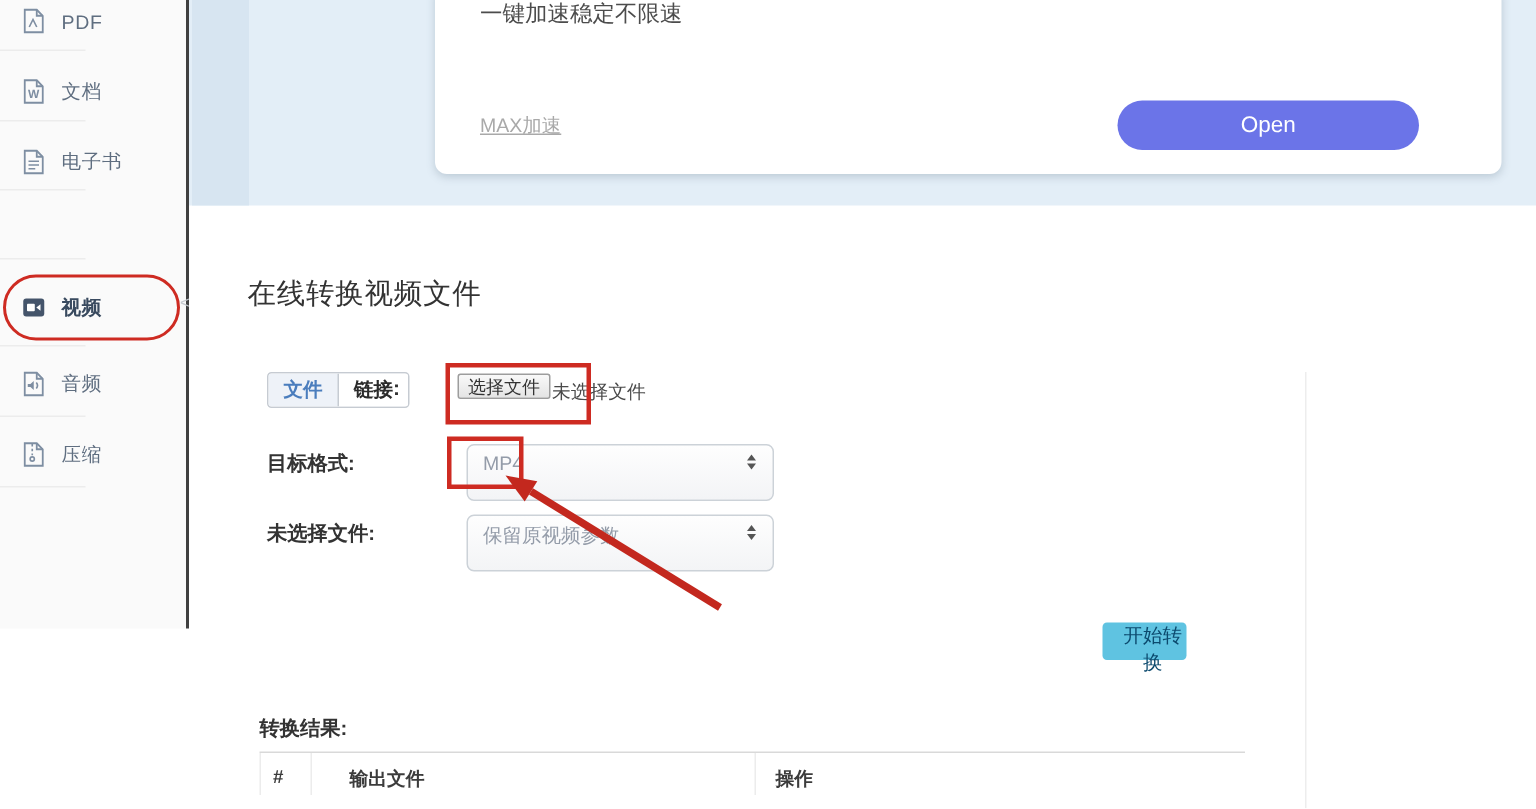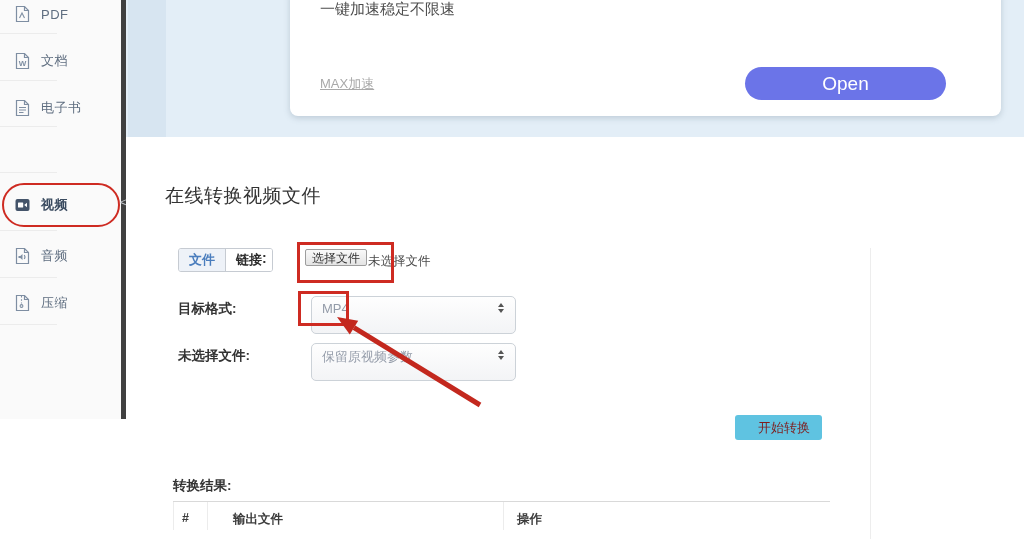--- a/index.html
+++ b/index.html
@@ -1,42 +1,42 @@
 <!DOCTYPE html>
 <html><head>
 <meta charset="utf-8">
 <style>
   * { margin:0; padding:0; box-sizing:border-box; }
   html,body { width:1024px; height:539px; }
   body { font-family:"Liberation Sans","DejaVu Sans",sans-serif; background:#fff; overflow:hidden; }
   #screen { position:relative; width:1024px; height:539px; background:#fff; overflow:hidden; }
 
   
-  .sidebar { position:absolute; left:0; top:0; width:126px; height:419px; background:#fafafa; border-right:5px solid #404040; }
+  .sidebar { position:absolute; left:0; top:0; width:126px; height:419px; background:#fafafa; border-right:2px solid #404040; }
   .side-item { position:absolute; left:0; width:125px; height:46px; display:flex; align-items:center; cursor:pointer; }
   .side-item .icon { position:absolute; left:14px; width:17px; height:18px; }
   .side-item .lbl { position:absolute; left:41px; font-size:13px; color:#5f6e80; letter-spacing:.5px; }
   .side-item.active .lbl { color:#394a5f; font-weight:bold; }
   .side-div { position:absolute; left:0; width:57px; height:1px; background:#ececec; }
   .chevron { position:absolute; left:120px; top:196px; font-size:11px; color:#c5cad0; }
 
   
   .ann { position:absolute; border:3px solid #ce2b22; pointer-events:none; }
   .ann-circle { left:2px; top:183px; width:118px; height:44px; border-width:2.5px; border-radius:22px; }
   .ann-box-file { left:297px; top:242px; width:97px; height:41px; }
   .ann-box-format { left:298px; top:291px; width:51px; height:35px; }
   .ann-arrow { position:absolute; left:330px; top:308px; width:160px; height:105px; pointer-events:none; }
 
   
   .banner { position:absolute; left:126px; top:0; width:898px; height:137px; background:#e3eef7; }
   .banner-strip { position:absolute; left:2px; top:0; width:38px; height:137px; background:#d7e5f1; }
   .promo-card { position:absolute; left:164px; top:-12px; width:711px; height:128px; background:#fff; border-radius:8px; box-shadow:0 2px 6px rgba(90,110,130,.28); }
   .promo-headline { position:absolute; left:30px; top:12px; font-size:15px; color:#4c4c4c; }
   .promo-product { position:absolute; left:30px; top:87px; font-size:13px; color:#a9a9a9;text-decoration:underline; }
-  .open-btn { position:absolute; left:455px; top:79px; width:201px; height:33px; background:#6b74e8; border:none; border-radius:17px; color:#fff; font-size:19px; cursor:pointer; font-family:inherit; }
+  .open-btn { position:absolute; left:455px; top:79px; width:201px; height:33px; background:#6b74e8; border:none; border-radius:17px; color:#fff; font-size:15px; cursor:pointer; font-family:inherit; }
 
   
   .page-title { position:absolute; left:165px; top:183px; font-size:19px; color:#333; font-weight:500; letter-spacing:.5px; }
 
   .seg-group { position:absolute; left:178px; top:248px; height:24px; display:flex; border:1px solid #c6cbd2; border-radius:3px; overflow:hidden; background:#fff; }
   .seg { padding:0 10px; line-height:22px; font-size:13px; font-weight:bold; cursor:pointer; }
   .seg-file { background:#eef2f8; color:#4a7dbd; border-right:1px solid #c6cbd2; }
   .seg-link { background:#fff; color:#2b2b2b; }
   .seg-colon { position:absolute; left:262px; top:250px; font-size:14px; font-weight:bold; color:#333; }
 
@@ -44,21 +44,21 @@
   .file-status { position:absolute; left:368px; top:253px; font-size:12.5px; color:#4a4a4a;text-align:right; }
 
   .field-label { position:absolute; left:178px; font-size:13.5px; font-weight:bold; color:#333; }
   .sel { position:absolute; left:311px; width:205px; height:38px; border:1px solid #ccd2d8; border-radius:5px; background:linear-gradient(180deg,#fefefe,#f3f4f6); cursor:pointer; }
   .sel .val { position:absolute; left:10px; top:4px; font-size:13px; color:#949ca9; }
   .sel .spin { position:absolute; right:11px; top:6px; display:flex; flex-direction:column; align-items:center; }
   .spin i { display:block; width:0; height:0; border-left:3.5px solid transparent; border-right:3.5px solid transparent; }
   .spin .up { border-bottom:4.5px solid #555; margin-bottom:2px; }
   .spin .dn { border-top:4.5px solid #555; }
 
-  .convert-btn { position:absolute; left:735px; top:415px; width:87px; height:25px; background:#5fc3e1; border:none; border-radius:3px; color:#7f1d1d; font-size:13px; cursor:pointer; font-family:inherit;padding-left:11px; }
+  .convert-btn { position:absolute; left:735px; top:415px; width:56px; height:25px; background:#5fc3e1; border:none; border-radius:3px; color:#0c4a6e; font-size:13px; cursor:pointer; font-family:inherit;padding-left:11px; }
 
   .results-label { position:absolute; left:173px; top:477px; font-size:13.5px; font-weight:bold; color:#333; }
   .results-table { position:absolute; left:173px; top:501px; width:657px; border-top:1px solid #d9d9d9; display:flex; }
   .th { height:28px; padding-top:9px; font-size:12.5px; font-weight:bold; color:#3c3c3c; border-left:1px solid #ececec; }
   .th-0 { width:34px;  padding-left:8px; }
   .th-1 { width:296px; padding-left:25px; }
   .th-2 { width:269px; padding-left:21px; }
   .th-3 { width:58px;  padding-left:13px; }
 
   .v-divider { position:absolute; left:870px; top:248px; width:1px; height:291px; background:#ededed; }

